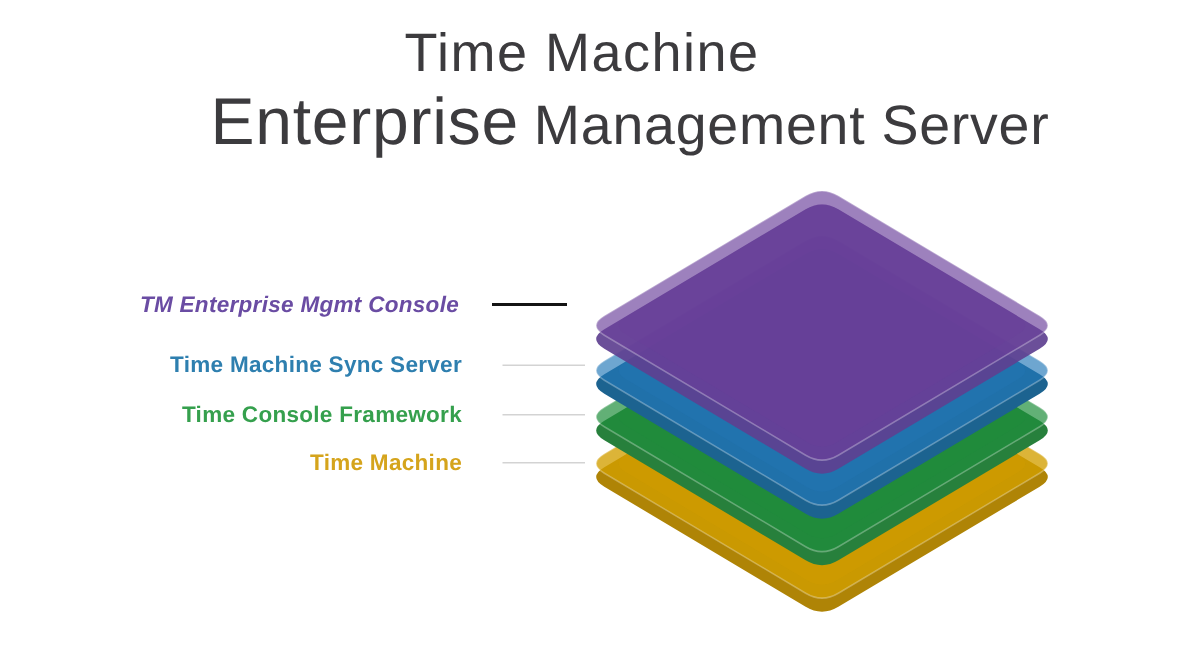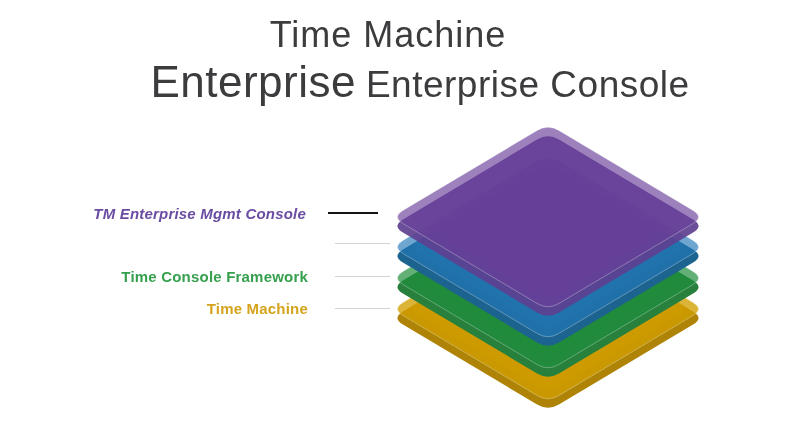--- a/index.html
+++ b/index.html
@@ -26,45 +26,46 @@
   .title-mgmt{font-size:37px;letter-spacing:0.5px;margin-left:10px;}
   
   .label-row{
     position:absolute;right:402px;height:22px;
     display:flex;align-items:center;white-space:nowrap;
   }
   .label-text{
     font-size:15px;font-weight:bold;letter-spacing:0.2px;
   }
   .leader{flex:none;}
-  .label-row.r1{top:202px;}
+  .label-row.r1{top:192px;}
   .label-row.r1 .label-text{font-style:italic;}
   .label-row.r1 .leader{width:50px;height:2px;margin:0 12px 0 22px;}
   .label-row.r2{top:232px;}
   .label-row.r3{top:265px;}
   .label-row.r4{top:297px;}
   .label-row.r2 .leader,.label-row.r3 .leader,.label-row.r4 .leader{
     width:55px;height:1px;margin-left:27px;
   }
   
   .stack-svg{position:absolute;left:0;top:0;}
 </style>
 </head>
 <body>
 
 <div class="title-block">
   <div class="title-line1">Time Machine</div>
-  <div class="title-line2"><span class="title-enterprise">Enterprise</span><span class="title-mgmt">Enterprise Console</span></div>
+  <div class="title-line2"><span class="title-enterprise">Enterprise</span><span class="title-mgmt">Management Server</span></div>
 </div>
 
 <div class="label-row r1">
   <span class="label-text" style="color: rgb(106, 76, 163);">TM Enterprise Mgmt Console</span>
   <div class="leader" style="background: rgb(20, 20, 20);"></div>
 </div>
 <div class="label-row r2">
+  <span class="label-text" style="color: rgb(46, 127, 175);">Time Machine Sync Server</span>
   <div class="leader" style="background: rgb(211, 211, 211);"></div>
 </div>
 <div class="label-row r3">
   <span class="label-text" style="color: rgb(53, 160, 77);">Time Console Framework</span>
   <div class="leader" style="background: rgb(211, 211, 211);"></div>
 </div>
 <div class="label-row r4">
   <span class="label-text" style="color: rgb(213, 164, 28);">Time Machine</span>
   <div class="leader" style="background: rgb(211, 211, 211);"></div>
 </div>

